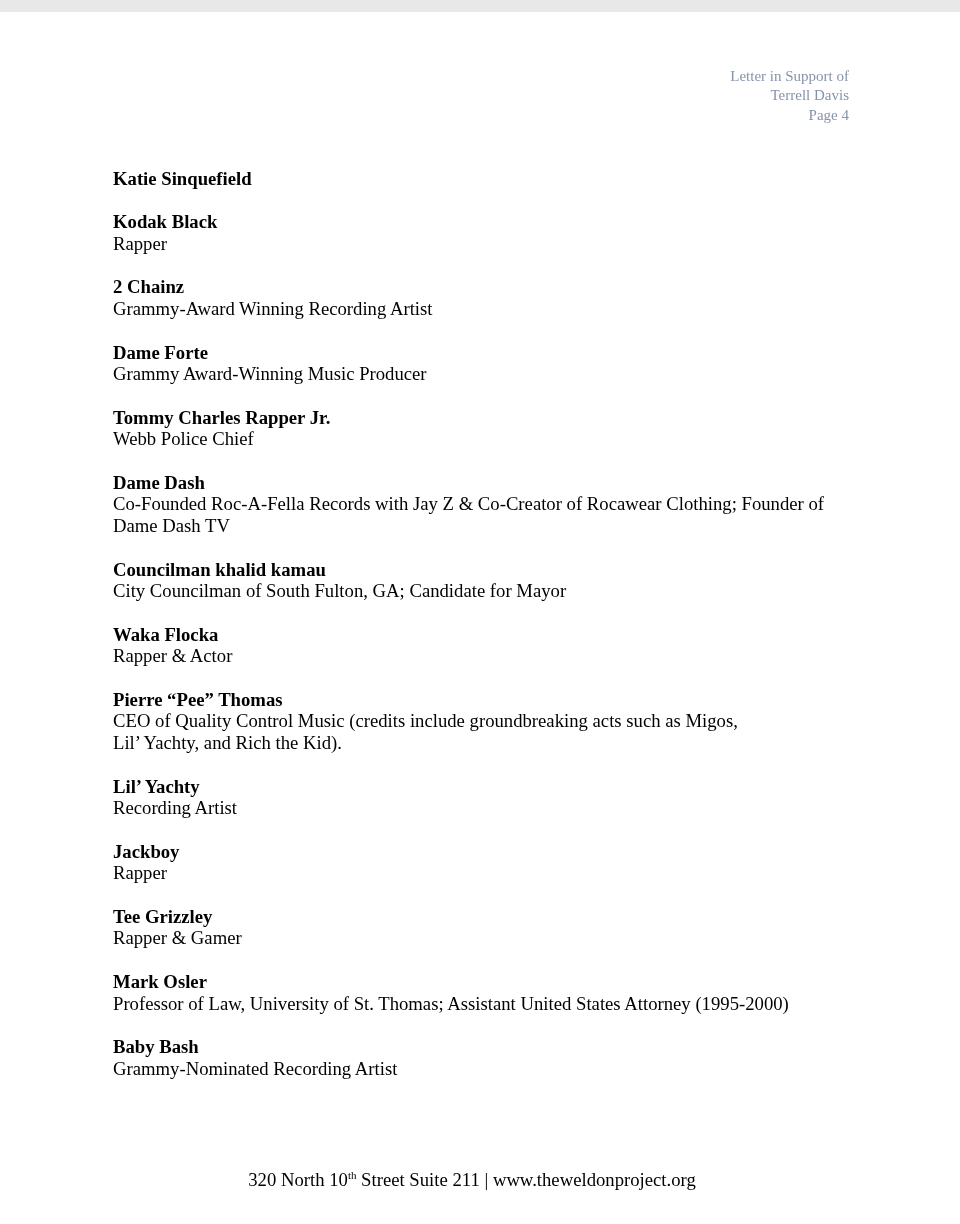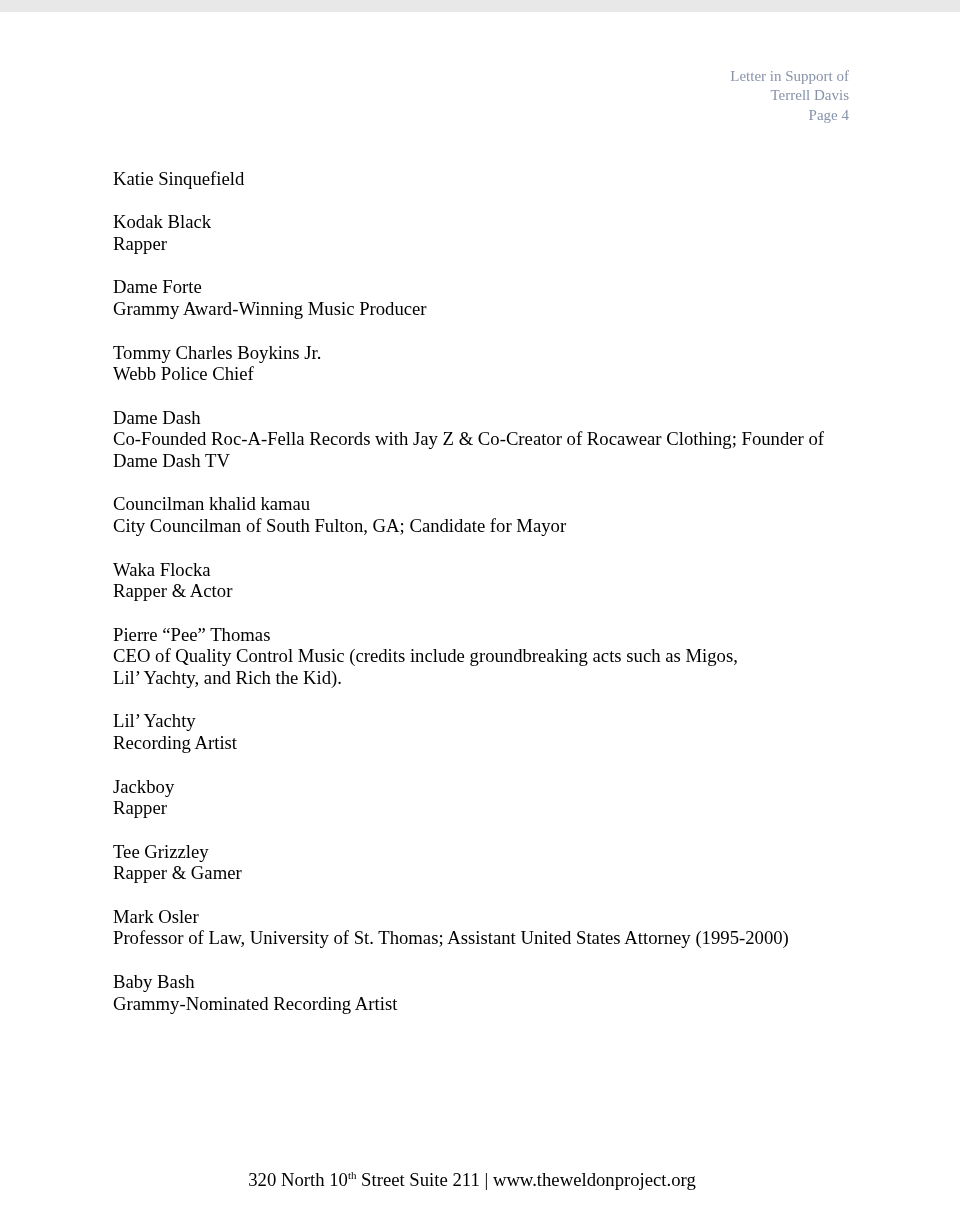--- a/index.html
+++ b/index.html
@@ -31,21 +31,21 @@
     top: 156px;
     left: 113px;
     right: 100px;
     font-size: 18.7px;
     line-height: 21.7px;
   }
   .entry {
     margin: 0 0 21.7px 0;
   }
   .entry-name {
-    font-weight: normal;
+    font-weight: bold;
   }
   .entry-title {
     white-space: pre-line;
   }
   .doc-footer {
     position: absolute;
     top: 1157px;
     left: 0;
     right: 16px;
     text-align: center;
@@ -73,28 +73,32 @@
 
       <div class="entry">
         <div class="entry-name">Katie Sinquefield</div>
       </div>
 
       <div class="entry">
         <div class="entry-name">Kodak Black</div>
         <div class="entry-title">Rapper</div>
       </div>
 
+      <div class="entry">
+        <div class="entry-name">2 Chainz</div>
+        <div class="entry-title">Grammy-Award Winning Recording Artist</div>
+      </div>
 
       <div class="entry">
         <div class="entry-name">Dame Forte</div>
         <div class="entry-title">Grammy Award-Winning Music Producer</div>
       </div>
 
       <div class="entry">
-        <div class="entry-name">Tommy Charles Boykins Jr.</div>
+        <div class="entry-name">Tommy Charles Rapper Jr.</div>
         <div class="entry-title">Webb Police Chief</div>
       </div>
 
       <div class="entry">
         <div class="entry-name">Dame Dash</div>
         <div class="entry-title">Co-Founded Roc-A-Fella Records with Jay Z &amp; Co-Creator of Rocawear Clothing; Founder of
 Dame Dash TV</div>
       </div>
 
       <div class="entry">

